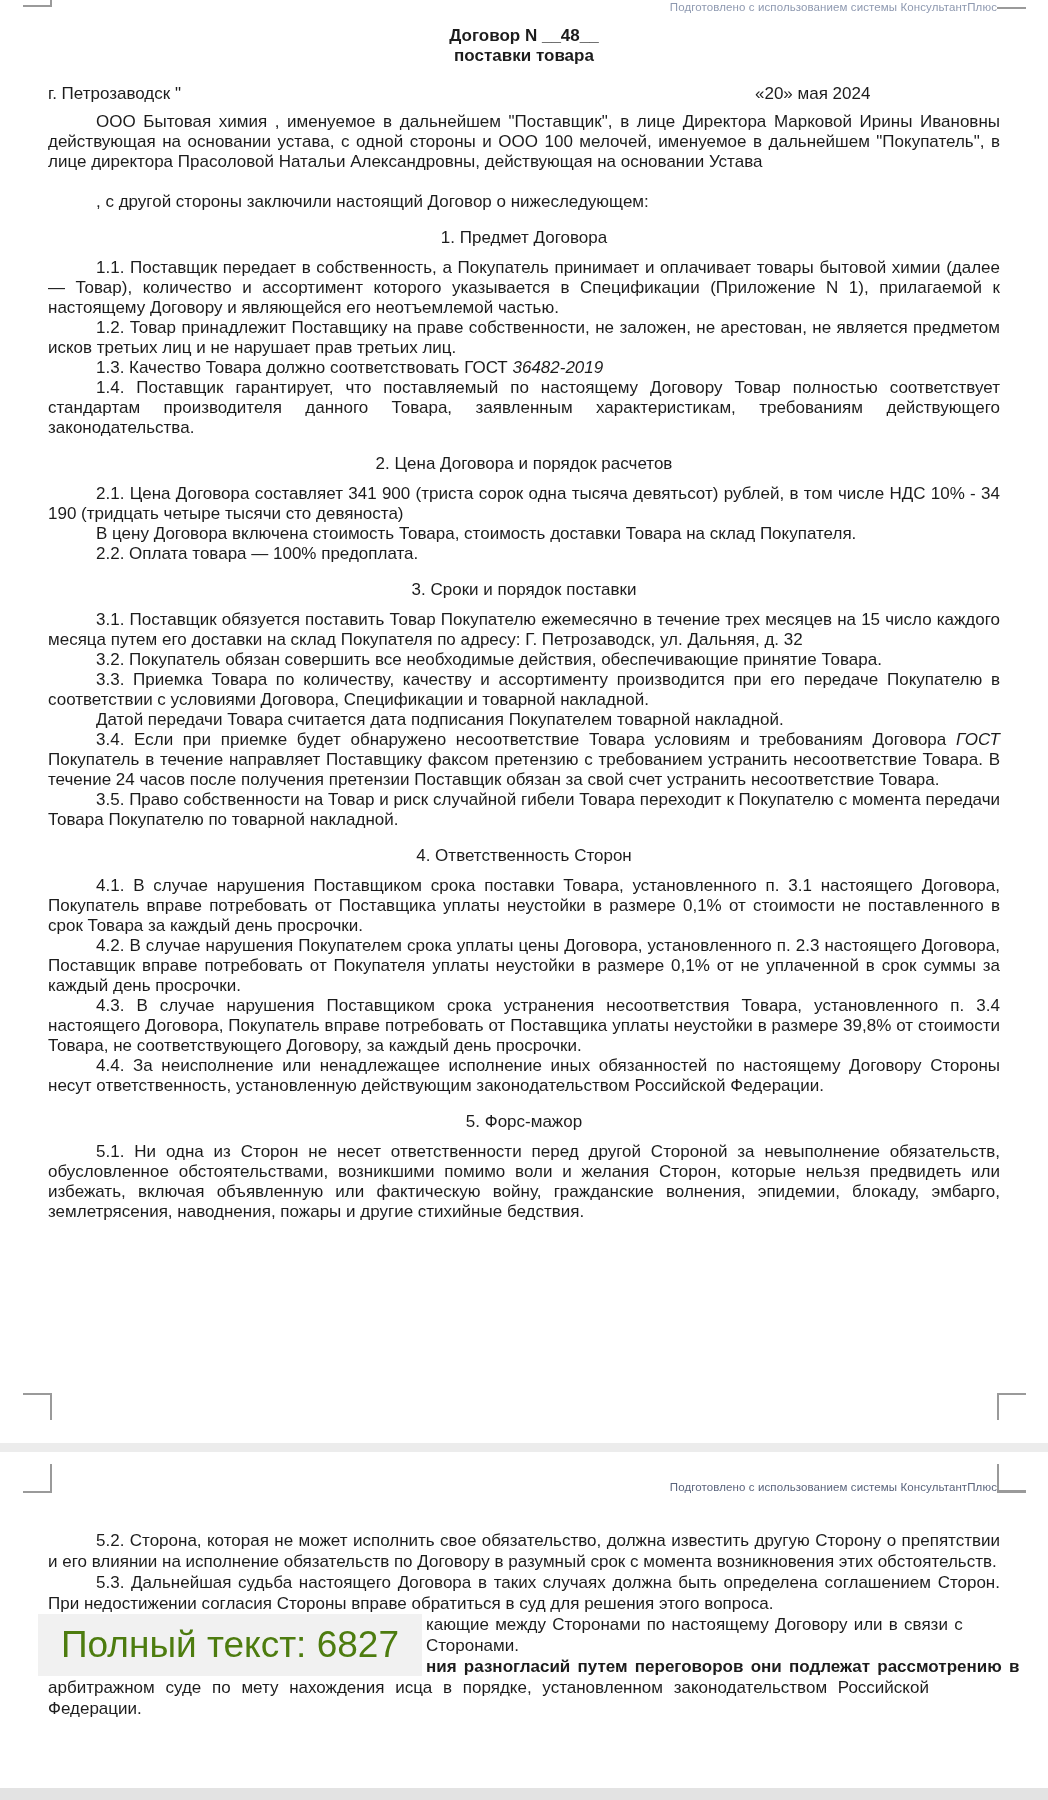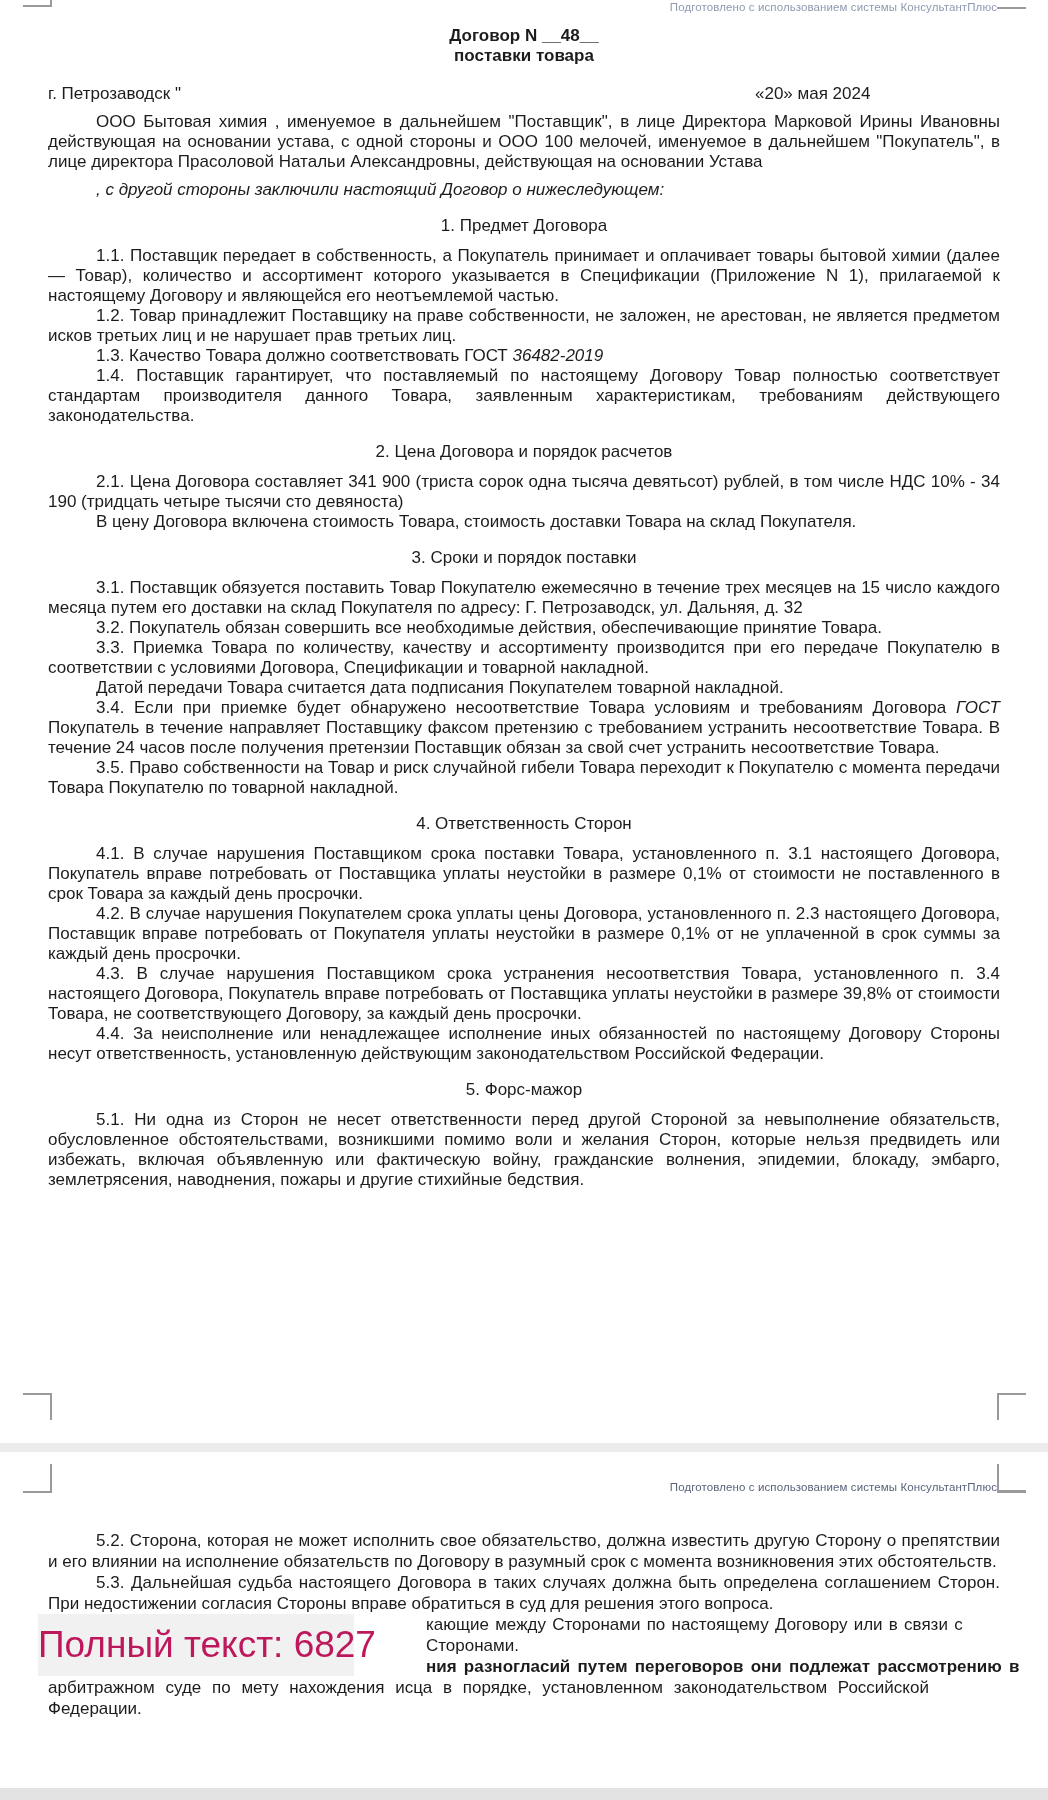--- a/index.html
+++ b/index.html
@@ -28,36 +28,36 @@
   .page-gap-band{position:absolute;top:1443px;left:0;width:1048px;height:9px;background:#ececec;}
   .bottom-band{position:absolute;top:1788px;left:0;width:1048px;height:12px;background:#e3e3e3;}
 
   
   .content1{position:absolute;top:26px;left:48px;width:952px;font-size:17px;line-height:20px;text-align:justify;}
   .title{text-align:center;font-weight:bold;margin:0;}
   .cityrow{position:relative;margin-top:18px;text-align:left;}
   .daterow{position:absolute;left:707px;top:0;white-space:nowrap;}
   .p{margin:0;text-indent:48px;}
   .p-first{margin-top:8px;}
-  .preamble2{margin-top:8px;font-style:italic;}
+  .preamble2{margin-top:20px;}
   .h{margin:16px 0 10px 0;text-align:center;text-indent:0;}
 
   
   .content2{position:absolute;top:1522px;left:48px;width:952px;font-size:17px;line-height:21px;text-align:justify;}
   .h6{margin:24px 0 12px 0;text-align:center;text-indent:0;}
   .sec6{position:relative;text-indent:0;}
   .frag{margin-left:378px;text-indent:0;text-align:left;white-space:nowrap;}
   .frag-w1{word-spacing:1.5px;}
   .frag-w3{word-spacing:2.5px;font-weight:bold;}
   .frag-full{margin-left:0;text-indent:0;text-align:left;word-spacing:6px;white-space:nowrap;}
   .frag-last{word-spacing:0;}
 
   .fulltext-overlay{
-    position:absolute;left:-10px;top:0;width:316px;height:62px;background:#f1f1f1;
-    color:#be185d;font-size:37px;line-height:62px;text-align:center;text-indent:0;white-space:nowrap;
+    position:absolute;left:-10px;top:0;width:384px;height:62px;background:#f1f1f1;
+    color:#4d7c0f;font-size:37px;line-height:62px;text-align:center;text-indent:0;white-space:nowrap;
   }
   i.gost{font-style:italic;}
 </style>
 </head>
 <body>
 
 <div class="root">
 
   <div class="mark mark-top-left-partial"></div>
   <div class="watermark wm1">Подготовлено с использованием системы КонсультантПлюс</div>
@@ -77,20 +77,21 @@
 
     <p class="h">1. Предмет Договора</p>
     <p class="p">1.1. Поставщик передает в собственность, а Покупатель принимает и оплачивает товары бытовой химии (далее — Товар), количество и ассортимент которого указывается в Спецификации (Приложение N 1), прилагаемой к настоящему Договору и являющейся его неотъемлемой частью.</p>
     <p class="p">1.2. Товар принадлежит Поставщику на праве собственности, не заложен, не арестован, не является предметом исков третьих лиц и не нарушает прав третьих лиц.</p>
     <p class="p"><span>1.3. Качество Товара должно соответствовать ГОСТ </span><i class="gost">36482-2019</i></p>
     <p class="p">1.4. Поставщик гарантирует, что поставляемый по настоящему Договору Товар полностью соответствует стандартам производителя данного Товара, заявленным характеристикам, требованиям действующего законодательства.</p>
 
     <p class="h">2. Цена Договора и порядок расчетов</p>
     <p class="p">2.1. Цена Договора составляет 341 900 (триста сорок одна тысяча девятьсот) рублей, в том числе НДС 10% - 34 190 (тридцать четыре тысячи сто девяноста)</p>
     <p class="p">В цену Договора включена стоимость Товара, стоимость доставки Товара на склад Покупателя.</p>
+    <p class="p">2.2. Оплата товара — 100% предоплата.</p>
 
     <p class="h">3. Сроки и порядок поставки</p>
     <p class="p">3.1. Поставщик обязуется поставить Товар Покупателю  ежемесячно в течение трех месяцев на 15 число каждого месяца  путем его доставки на склад Покупателя по адресу: Г.  Петрозаводск, ул. Дальняя, д. 32</p>
     <p class="p">3.2. Покупатель обязан совершить все необходимые действия, обеспечивающие принятие Товара.</p>
     <p class="p">3.3. Приемка Товара по количеству, качеству и ассортименту производится при его передаче Покупателю в соответствии с условиями Договора, Спецификации и товарной накладной.</p>
     <p class="p">Датой передачи Товара считается дата подписания Покупателем товарной накладной.</p>
     <p class="p"><span>3.4. Если при приемке будет обнаружено несоответствие Товара условиям и требованиям Договора </span><i class="gost">ГОСТ</i><span> Покупатель в течение  направляет Поставщику факсом претензию с требованием устранить несоответствие Товара. В течение 24 часов после получения претензии Поставщик обязан за свой счет устранить несоответствие Товара.</span></p>
     <p class="p">3.5. Право собственности на Товар и риск случайной гибели Товара переходит к Покупателю с момента передачи Товара Покупателю по товарной накладной.</p>
 
     <p class="h">4. Ответственность Сторон</p>

